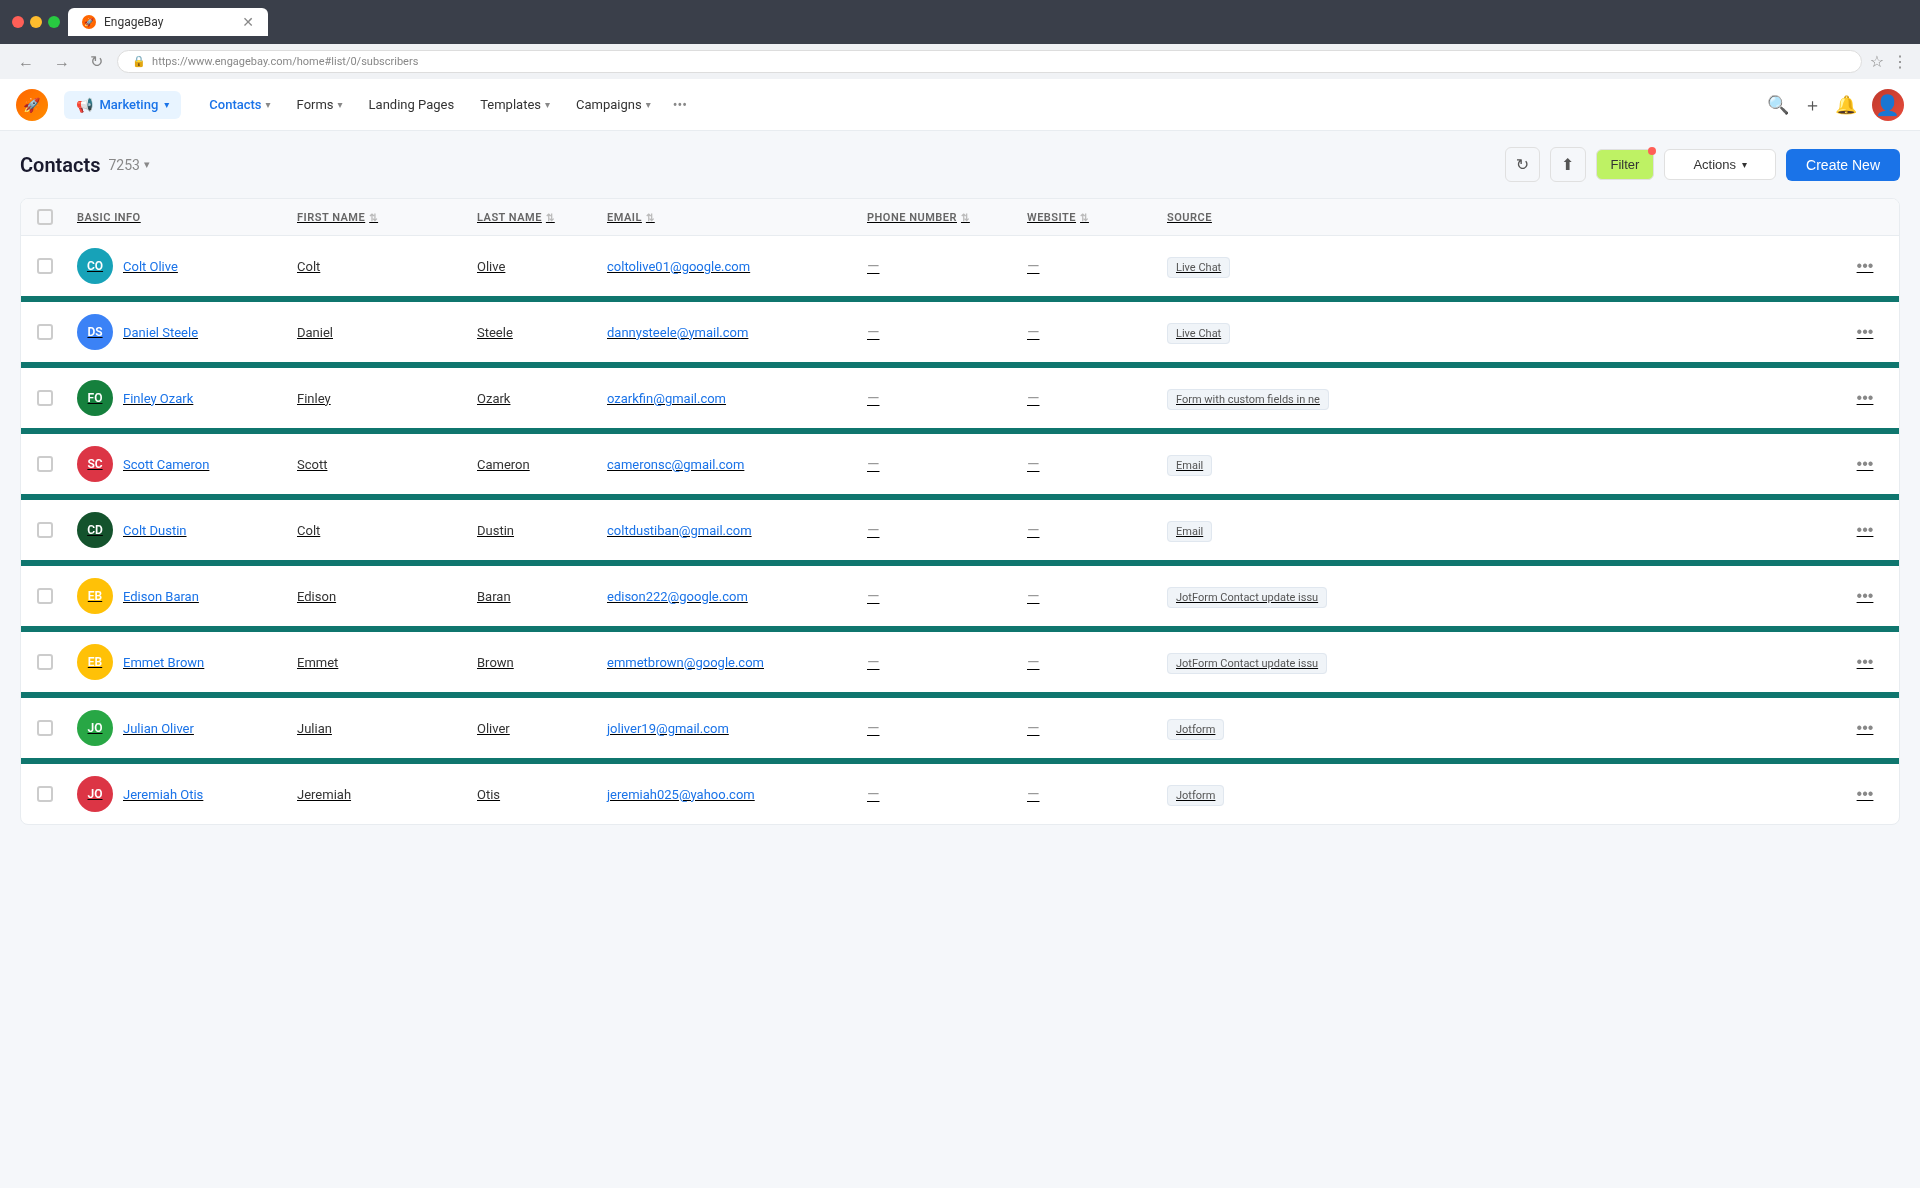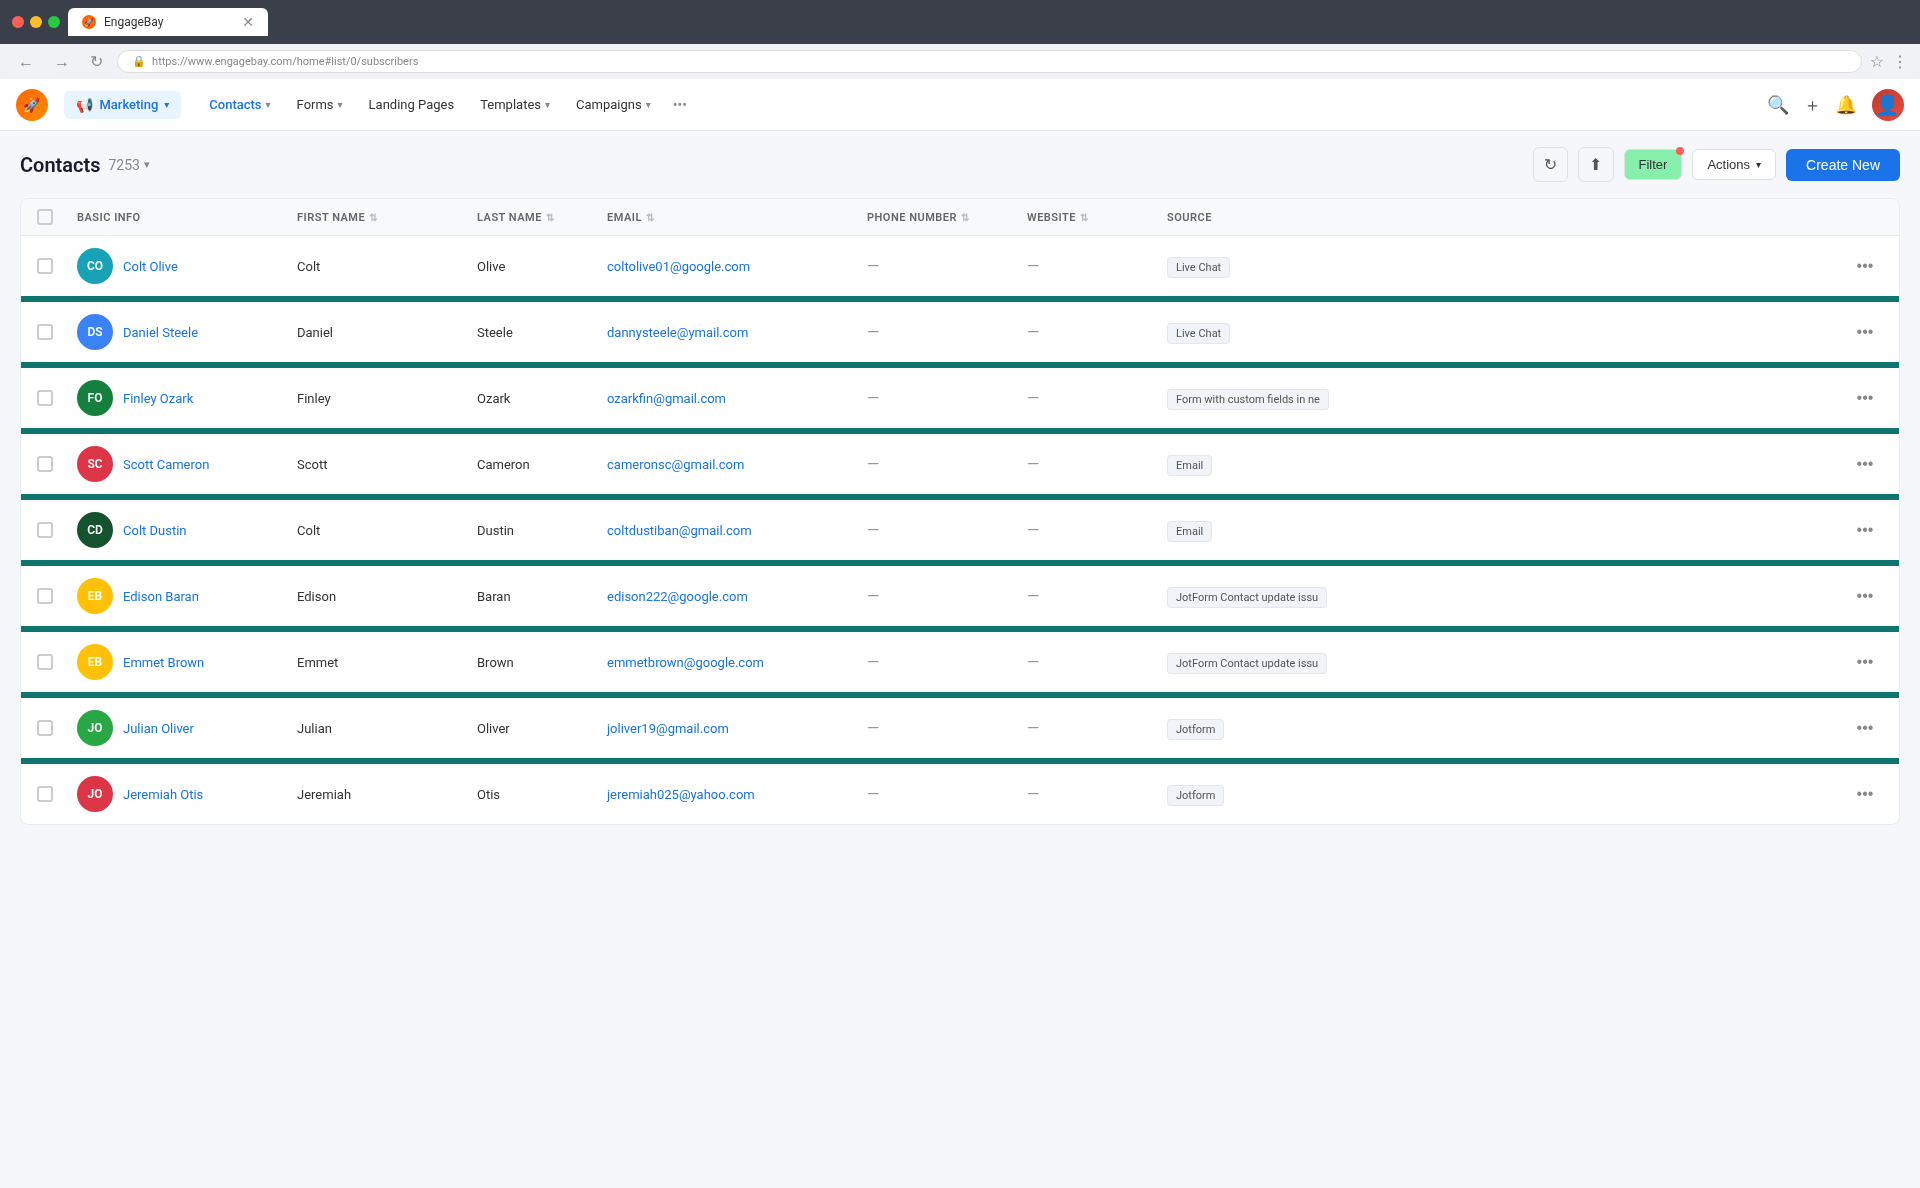--- a/index.html
+++ b/index.html
@@ -38,27 +38,27 @@
 
     
     .page-content { padding: 16px 20px; }
     .page-header { display: flex; align-items: center; margin-bottom: 16px; }
     .page-title { font-size: 20px; font-weight: 600; color: #1a1a2e; display: flex; align-items: center; gap: 8px; }
     .contact-count { font-size: 14px; color: #888; font-weight: normal; display: flex; align-items: center; gap: 4px; }
     .count-chevron { font-size: 11px; }
     .page-actions { margin-left: auto; display: flex; align-items: center; gap: 10px; }
     .refresh-btn { background: none; border: 1px solid #e0e0e0; border-radius: 6px; padding: 7px 10px; cursor: pointer; color: #555; font-size: 16px; display: flex; align-items: center; }
     .import-btn { background: none; border: 1px solid #e0e0e0; border-radius: 6px; padding: 7px 10px; cursor: pointer; color: #555; font-size: 16px; display: flex; align-items: center; }
-    .filter-btn { display: flex; align-items: center; gap: 6px; background: #86efac; border: 1px solid #e0e0e0; border-radius: 6px; padding: 7px 14px; cursor: pointer; color: #333; font-size: 13px; position: relative; }
+    .filter-btn { display: flex; align-items: center; gap: 6px; background: #bef264; border: 1px solid #e0e0e0; border-radius: 6px; padding: 7px 14px; cursor: pointer; color: #333; font-size: 13px; position: relative; }
     .filter-dot { width: 8px; height: 8px; background: #ff5f57; border-radius: 50%; position: absolute; top: -3px; right: -3px; }
-    .actions-btn { display: flex; align-items: center; gap: 6px; background: #fff; border: 1px solid #e0e0e0; border-radius: 6px; padding: 7px 14px; cursor: pointer; color: #333; font-size: 13px; }
+    .actions-btn { display: flex; align-items: center; gap: 6px; background: #fff; border: 1px solid #e0e0e0; border-radius: 6px; padding: 7px 28px; cursor: pointer; color: #333; font-size: 13px; }
     .create-btn { background: #1a73e8; color: #ffffff; border: none; border-radius: 6px; padding: 8px 20px; cursor: pointer; font-size: 14px; font-weight: 500; }
 
     
-    .table-container { background: #fff; border-radius: 8px; border: 1px solid #e8ecf0; overflow: hidden; }
+    .table-container { background: #fff; border-radius: 8px; border: 1px solid #e8ecf0; overflow: hidden; text-decoration: underline; }
     .table-header { display: grid; grid-template-columns: 40px 220px 180px 130px 260px 160px 140px 1fr 36px; align-items: center; padding: 10px 16px; background: #f8f9fb; border-bottom: 1px solid #e8ecf0; }
     .th { font-size: 11px; font-weight: 600; color: #666; text-transform: uppercase; letter-spacing: 0.5px; display: flex; align-items: center; gap: 4px; }
     .sort-icon { color: #bbb; font-size: 10px; }
     .table-row { display: grid; grid-template-columns: 40px 220px 180px 130px 260px 160px 140px 1fr 36px; align-items: center; padding: 12px 16px; border-bottom: 6px solid #0f766e; }
     .table-row:last-child { border-bottom: none; }
     .checkbox { width: 16px; height: 16px; border: 2px solid #ccc; border-radius: 3px; cursor: pointer; }
     .contact-info { display: flex; align-items: center; gap: 10px; }
     .avatar-sm { width: 36px; height: 36px; border-radius: 50%; display: flex; align-items: center; justify-content: center; color: white; font-size: 12px; font-weight: 600; flex-shrink: 0; }
     .contact-name { color: #1a73e8; font-size: 13px; cursor: pointer; }
     .cell-text { font-size: 13px; color: #333; }

